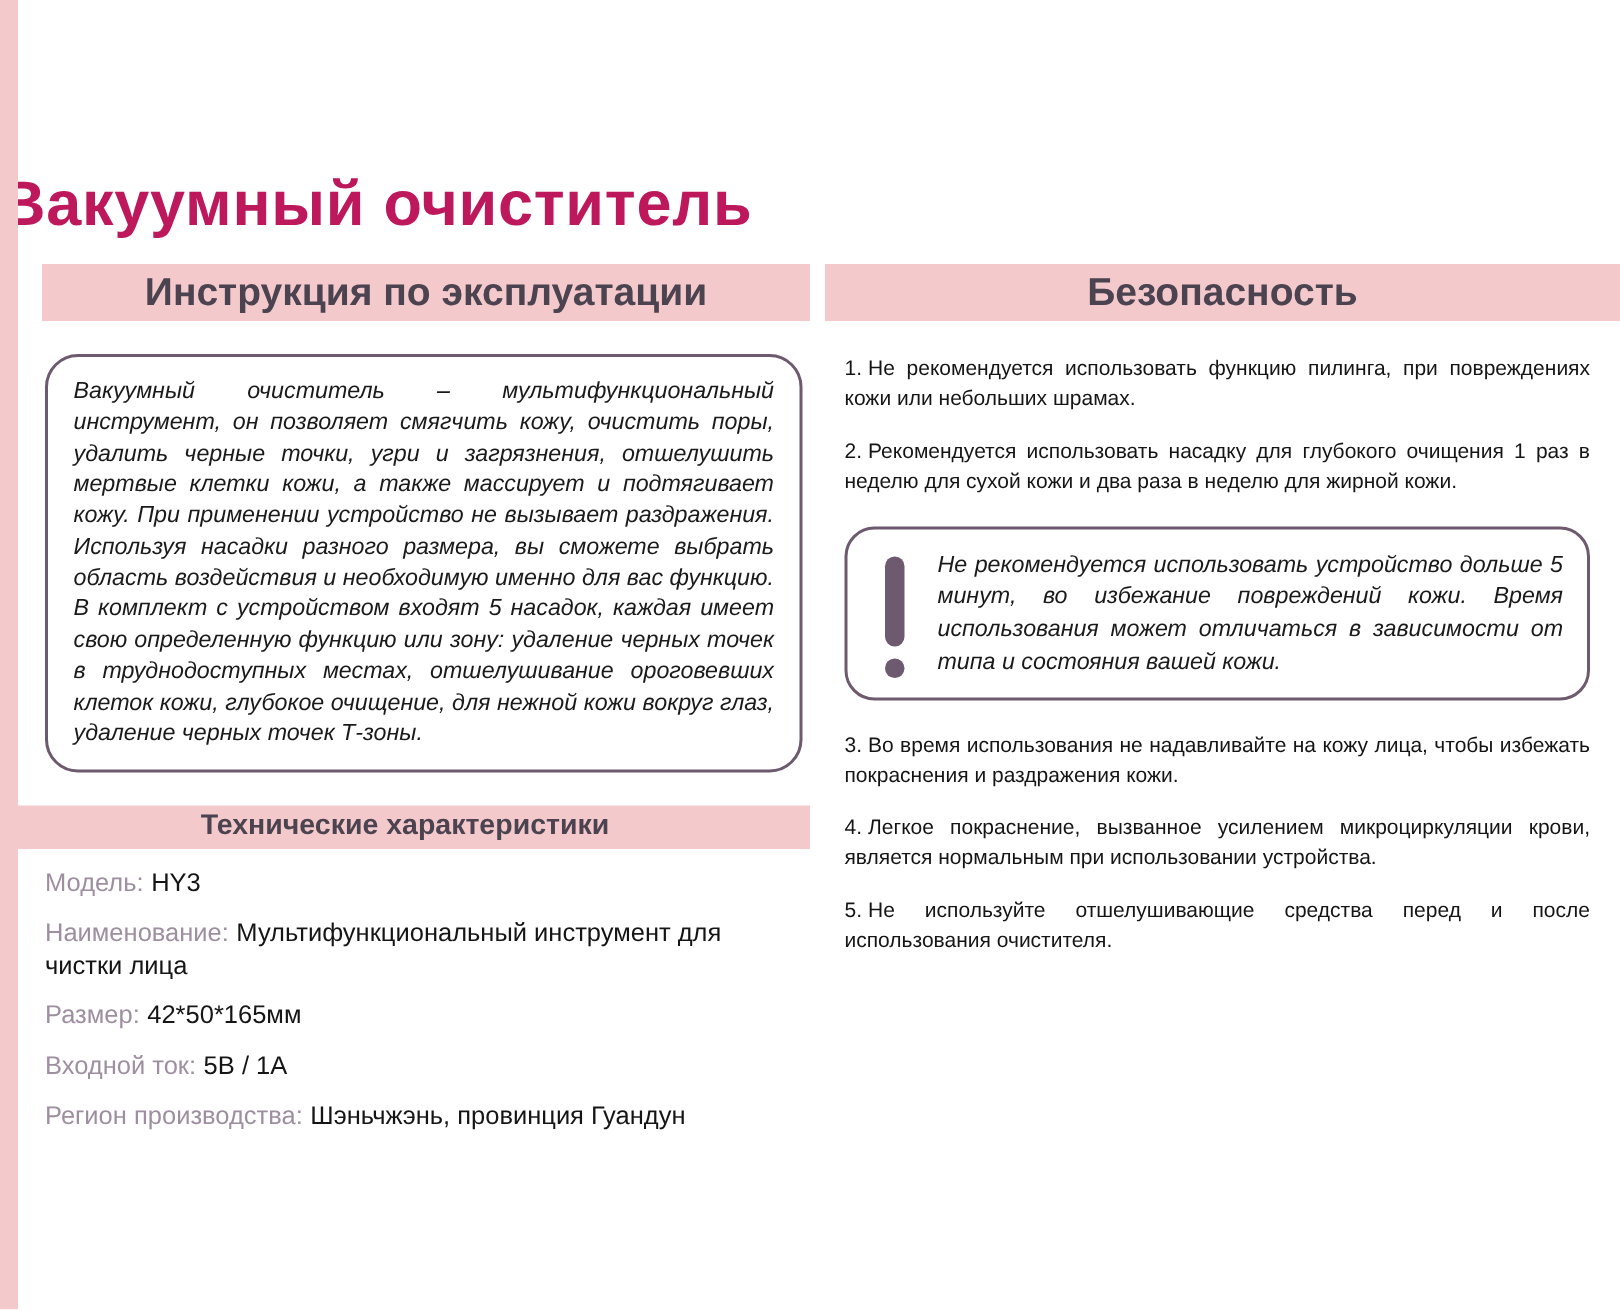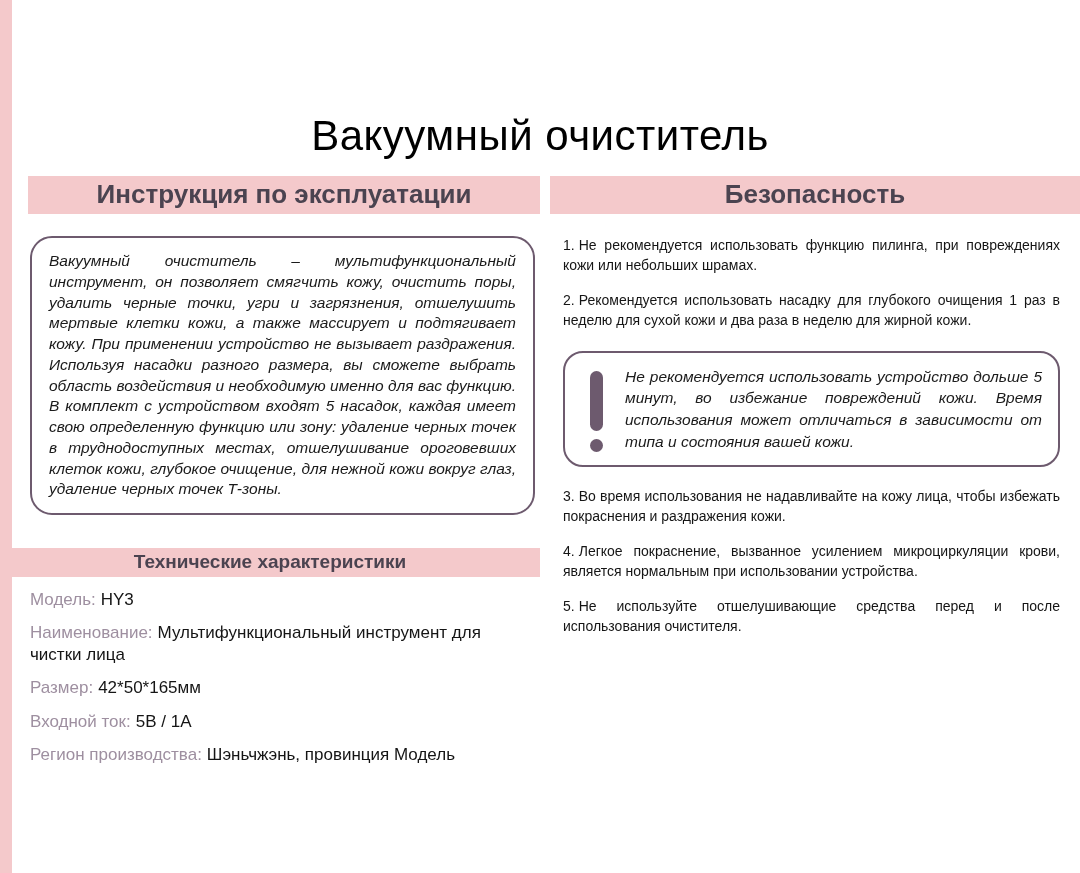--- a/index.html
+++ b/index.html
@@ -16,24 +16,24 @@
     overflow: hidden;
   }
   .side-strip {
     position: absolute;
     left: 0; top: 0;
     width: 12px; height: 100%;
     background: #f4c9cb;
   }
   .title {
     margin-top: 112px;
-    text-align: center;
+    text-align: left;
     font-size: 42px;
-    font-weight: normal;
-    color: #000000;
+    font-weight: bold;
+    color: #be185d;
     letter-spacing: 0.5px;
   }
   .band-row {
     display: flex;
     margin-top: 16px;
     margin-left: 28px;
   }
   .band-cell {
     background: #f4c9cb;
     color: #4b4350;
@@ -59,21 +59,21 @@
     border-radius: 22px;
     padding: 13px 17px;
     font-style: italic;
     font-size: 15.5px;
     line-height: 1.34;
     text-align: justify;
     color: #1a1a1a;
     font-weight: 400;
   }
   .tech-band {
-    margin-top: 33px;
+    margin-top: 22px;
     margin-left: -30px;
     width: calc(100% + 35px);
     background: #f4c9cb;
     color: #4b4350;
     font-size: 19px;
     font-weight: 600;
     text-align: center;
     padding: 3px 0 4px 0;
   }
   .specs { margin-top: 12px; }
@@ -158,21 +158,21 @@
         <p class="spec-row">
           <span class="spec-label">Наименование:</span><span class="spec-value">Мультифункциональный инструмент для чистки лица</span>
         </p>
         <p class="spec-row">
           <span class="spec-label">Размер:</span><span class="spec-value">42*50*165мм</span>
         </p>
         <p class="spec-row">
           <span class="spec-label">Входной ток:</span><span class="spec-value">5В / 1А</span>
         </p>
         <p class="spec-row">
-          <span class="spec-label">Регион производства:</span><span class="spec-value">Шэньчжэнь, провинция Модель</span>
+          <span class="spec-label">Регион производства:</span><span class="spec-value">Шэньчжэнь, провинция Гуандун</span>
         </p>
       </div>
     </div>
 
     <div class="col-right">
       <p class="safety-item">
         <span class="num">1.</span><span>Не рекомендуется использовать функцию пилинга, при повреждениях кожи или небольших шрамах.</span>
       </p>
       <p class="safety-item">
         <span class="num">2.</span><span>Рекомендуется использовать насадку для глубокого очищения 1 раз в неделю для сухой кожи и два раза в неделю для жирной кожи.</span>

